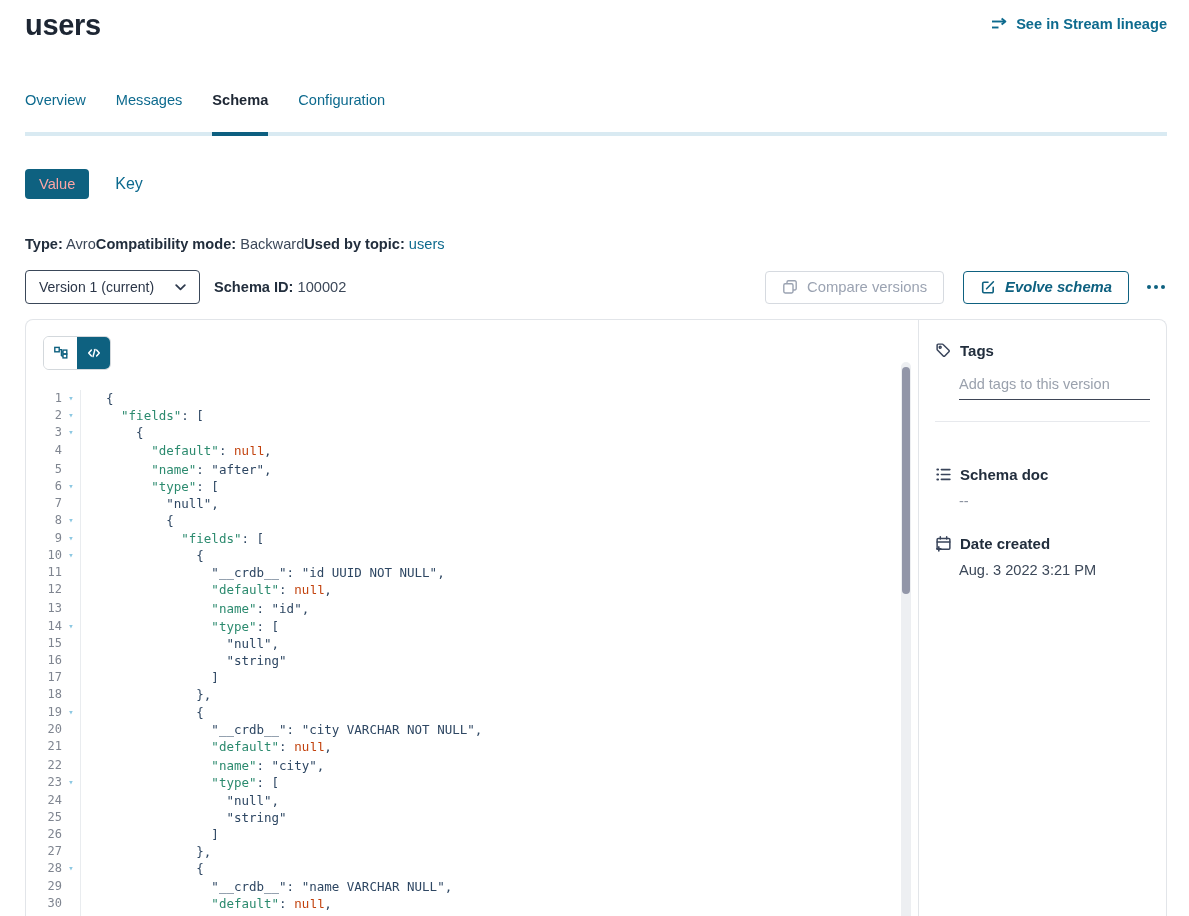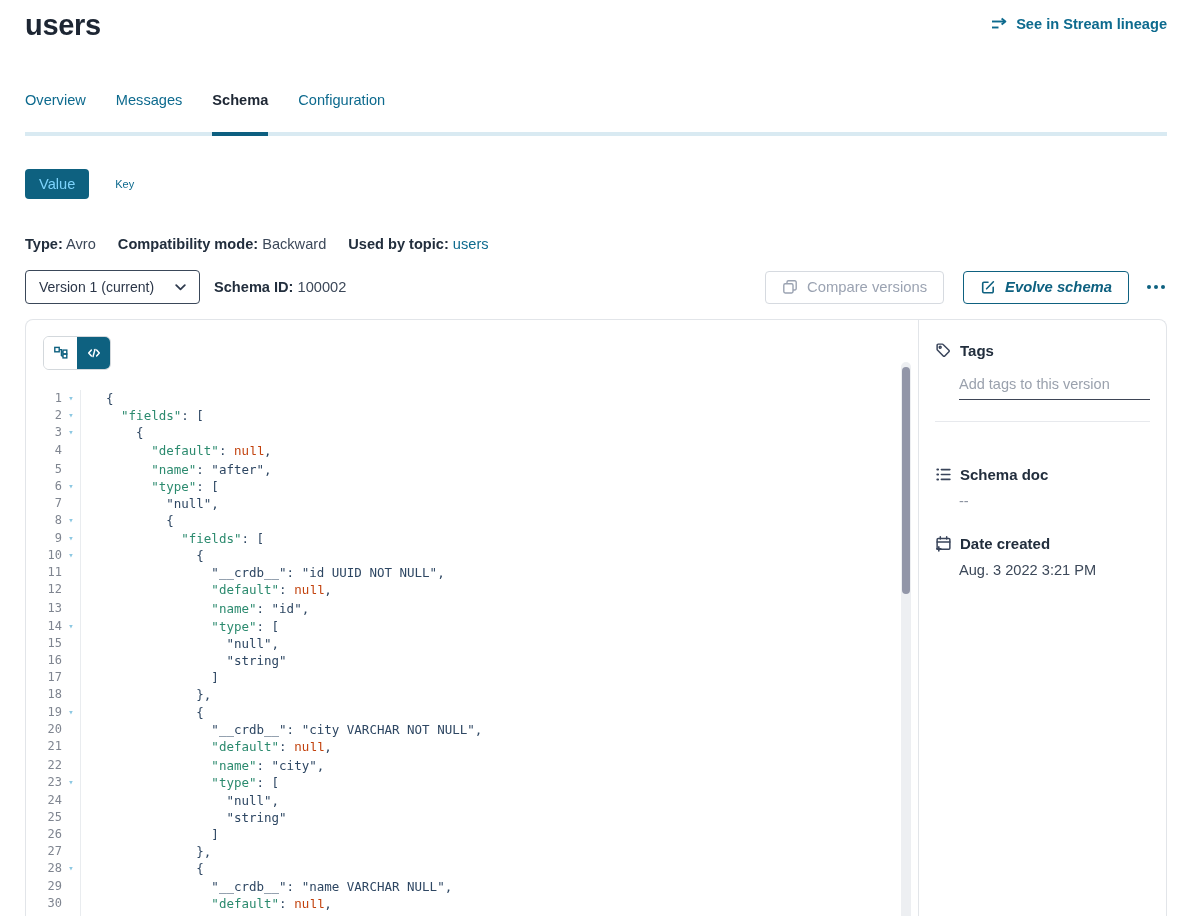--- a/index.html
+++ b/index.html
@@ -15,25 +15,25 @@
   .lineage{ margin-top:8px; display:flex; gap:8px; align-items:center;
             color:#0d6a8e; font-weight:700; font-size:14.6px; cursor:pointer; }
   
   .tabs{ display:flex; gap:30px; position:relative; margin-top:50px; }
   .tabs::after{ content:""; position:absolute; left:0; right:0; bottom:0; height:4px; background:#d9eaf2; }
   .tab{ font-size:14.6px; color:#0d6a8e; padding-bottom:28px; position:relative; cursor:pointer; line-height:16px; }
   .tab.active{ color:#1d2633; font-weight:700; }
   .tab.active::after{ content:""; position:absolute; left:0; right:0; bottom:0; height:4px; background:#0d5f80; z-index:1; }
   
   .vk-row{ margin-top:33px; display:flex; align-items:center; gap:26px; }
-  .vk-value{ background:#0e6180; color:#7dd3fc; border:none; border-radius:4px;
+  .vk-value{ background:#0e6180; color:#fca5a5; border:none; border-radius:4px;
              font-size:14.6px; height:30px; padding:0 14px; font-family:inherit; cursor:pointer; }
-  .vk-key{ color:#0d6a8e; font-size:11px; background:none; border:none; font-family:inherit; cursor:pointer; }
-  
-  .meta{ margin-top:37px; font-size:14.6px; color:#3c4859; display:flex; gap:22px; line-height:16px; }
+  .vk-key{ color:#0d6a8e; font-size:16px; background:none; border:none; font-family:inherit; cursor:pointer; }
+  
+  .meta{ margin-top:37px; font-size:14.6px; color:#3c4859; display:flex; line-height:16px; }
   .meta .lbl{ color:#222e3d; font-weight:700; }
   .meta .link{ color:#0d6a8e; cursor:pointer; }
   
   .controls{ margin-top:18px; display:flex; align-items:center; }
   .select{ width:175px; height:34px; border:1.5px solid #3a4759; border-radius:4px;
            display:flex; align-items:center; justify-content:space-between;
            padding:0 13px; font-size:14px; color:#2b3648; background:#fff; cursor:pointer; }
   .schemaid{ margin-left:14px; font-size:14.6px; color:#3c4859; }
   .schemaid .lbl{ font-weight:700; color:#222e3d; }
   .spacer{ flex:1; }

